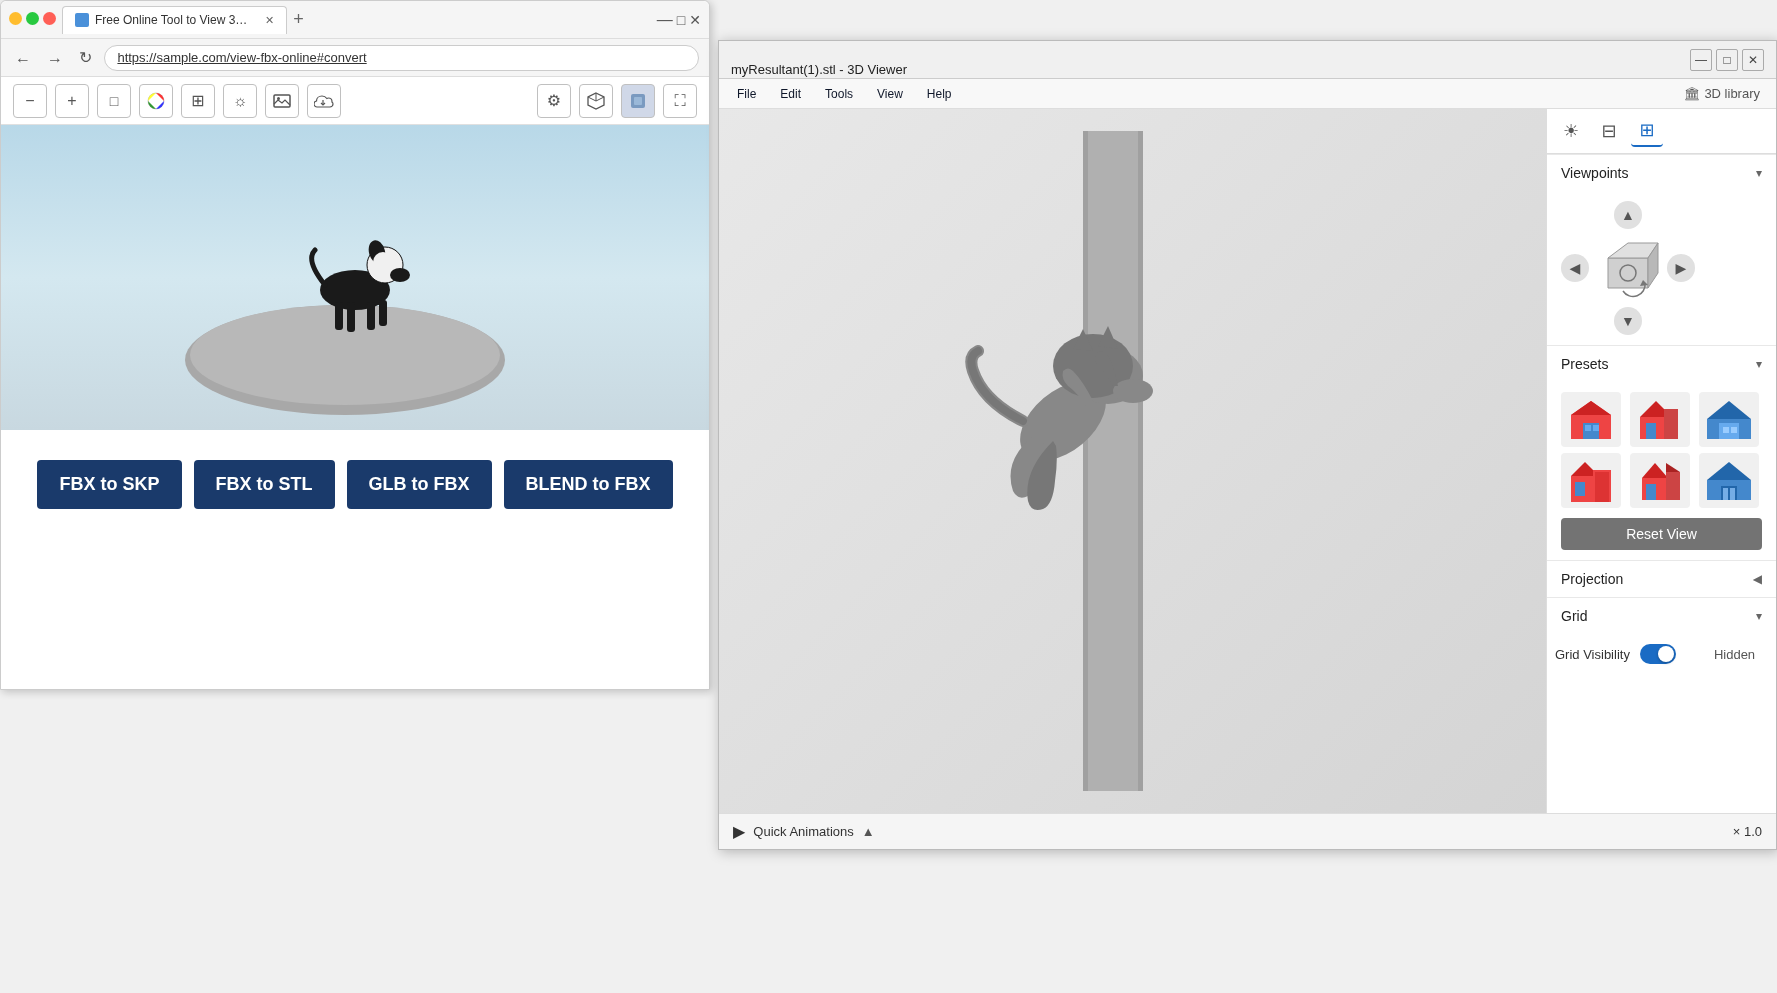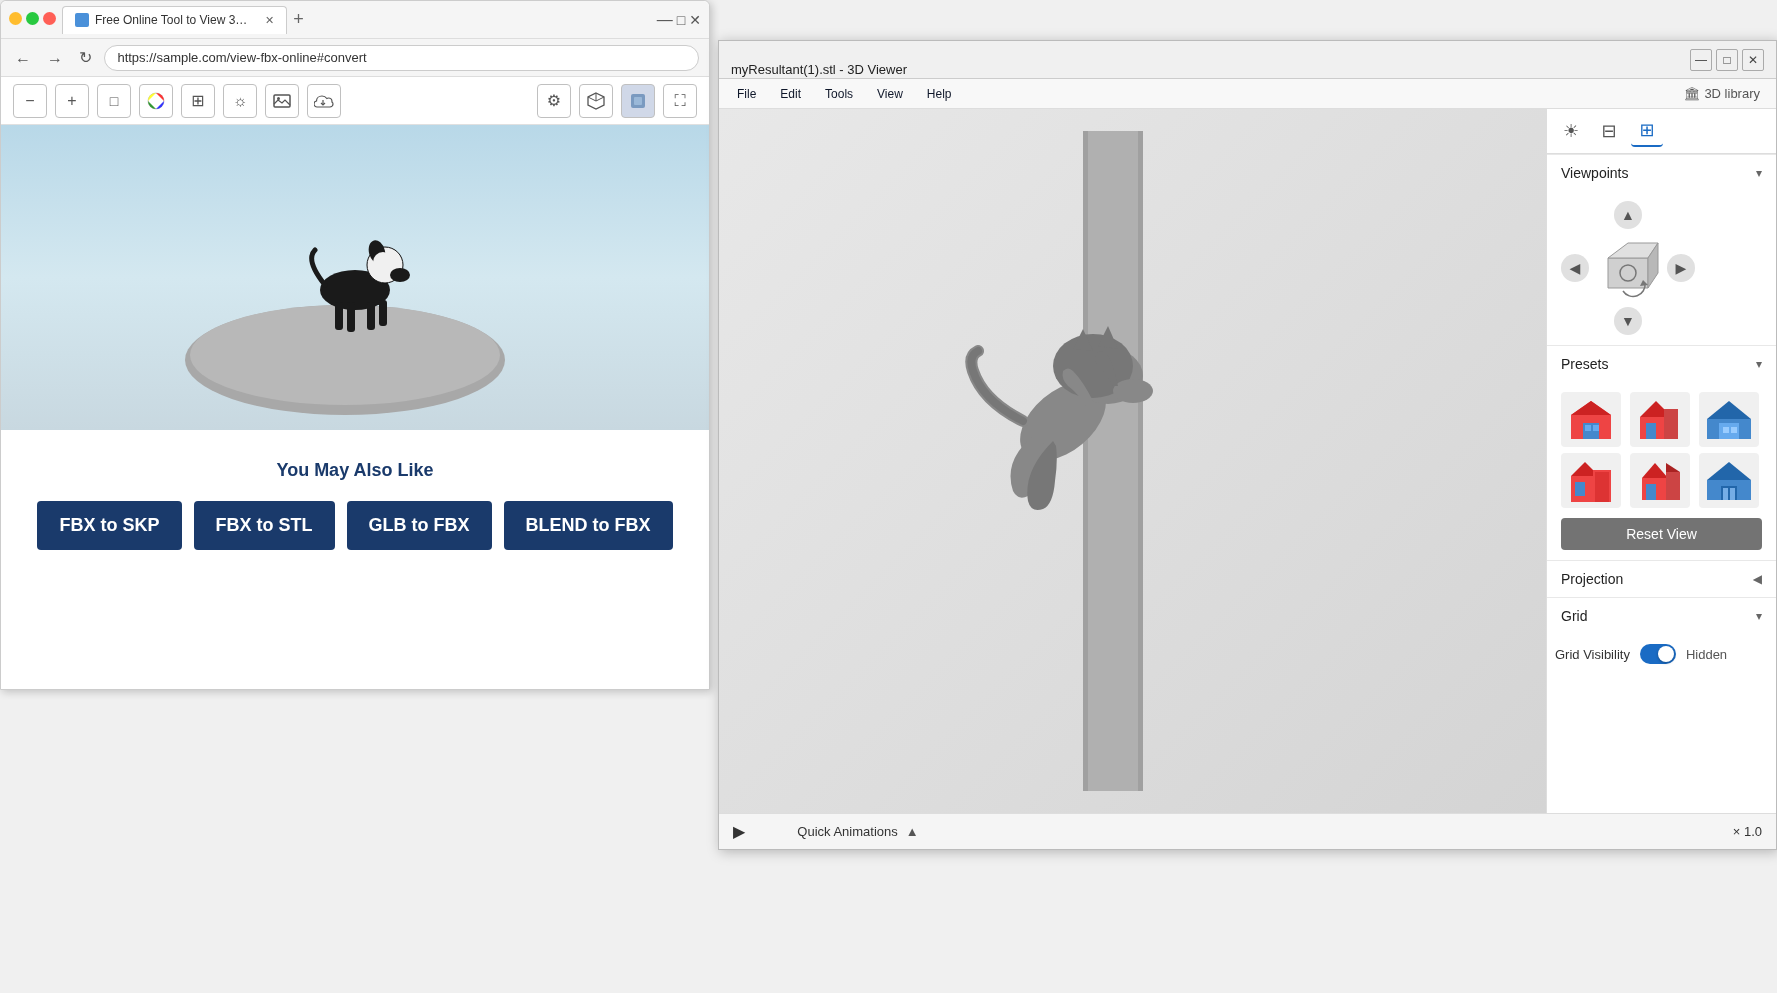--- a/index.html
+++ b/index.html
@@ -94,20 +94,21 @@
     .nav-btn:disabled { color: #bbb; cursor: default; }
     .address-bar {
       flex: 1;
       border: 1px solid #ccc;
       border-radius: 20px;
       height: 26px;
       padding: 0 12px;
       font-size: 13px;
       background: #fff;
       color: #333;
+      text-decoration: underline;
     }
 
     .browser-content {
       flex: 1;
       overflow: auto;
       background: #fff;
     }
 
     
     .fbx-viewer {
@@ -351,21 +352,21 @@
     }
     .toggle-knob {
       width: 16px; height: 16px;
       background: #fff;
       border-radius: 50%;
       position: absolute;
       top: 2px;
       right: 2px;
       box-shadow: 0 1px 3px rgba(0,0,0,0.3);
     }
-    .grid-status { font-size: 13px; color: #555; }
+    .grid-status { font-size: 13px; color: #555; margin-left: 28px; }
 
     
     .lib-btn {
       display: flex; align-items: center; gap: 4px;
       font-size: 13px;
       color: #555;
       cursor: pointer;
       padding: 4px 8px;
       border-radius: 4px;
     }
@@ -375,21 +376,21 @@
       height: 36px;
       background: #f5f5f5;
       border-top: 1px solid #ddd;
       display: flex;
       align-items: center;
       padding: 0 14px;
       gap: 8px;
       font-size: 13px;
       color: #333;
     }
-    .quick-anim-label { font-weight: 400; color: #333; margin-left: 44px; }
+    .quick-anim-label { font-weight: 400; color: #333; }
     .quick-anim-chevron { color: #555; cursor: pointer; }
     .speed-value { font-size: 13px; color: #333; margin-left: auto; }
 
     
     .vp-area {
       display: flex;
       flex-direction: column;
       align-items: center;
       gap: 4px;
     }
@@ -506,21 +507,20 @@
           <rect x="22" y="92" width="8" height="30" rx="3" fill="#1a1a1a"></rect>
           <rect x="42" y="92" width="8" height="28" rx="3" fill="#1a1a1a"></rect>
           <rect x="54" y="90" width="8" height="26" rx="3" fill="#1a1a1a"></rect>
 
           <path d="M0,75 Q-20,50 -10,40" fill="none" stroke="#1a1a1a" stroke-width="5" stroke-linecap="round"></path>
         </g>
       </svg>
     </div>
 
     <div class="suggestions">
-      <div class="suggestions-title">You May Also Like</div>
       <div class="suggestion-btns">
         <button class="suggestion-btn">FBX to SKP</button>
         <button class="suggestion-btn">FBX to STL</button>
         <button class="suggestion-btn">GLB to FBX</button>
         <button class="suggestion-btn">BLEND to FBX</button>
       </div>
     </div>
   </div>
 </div>
 

